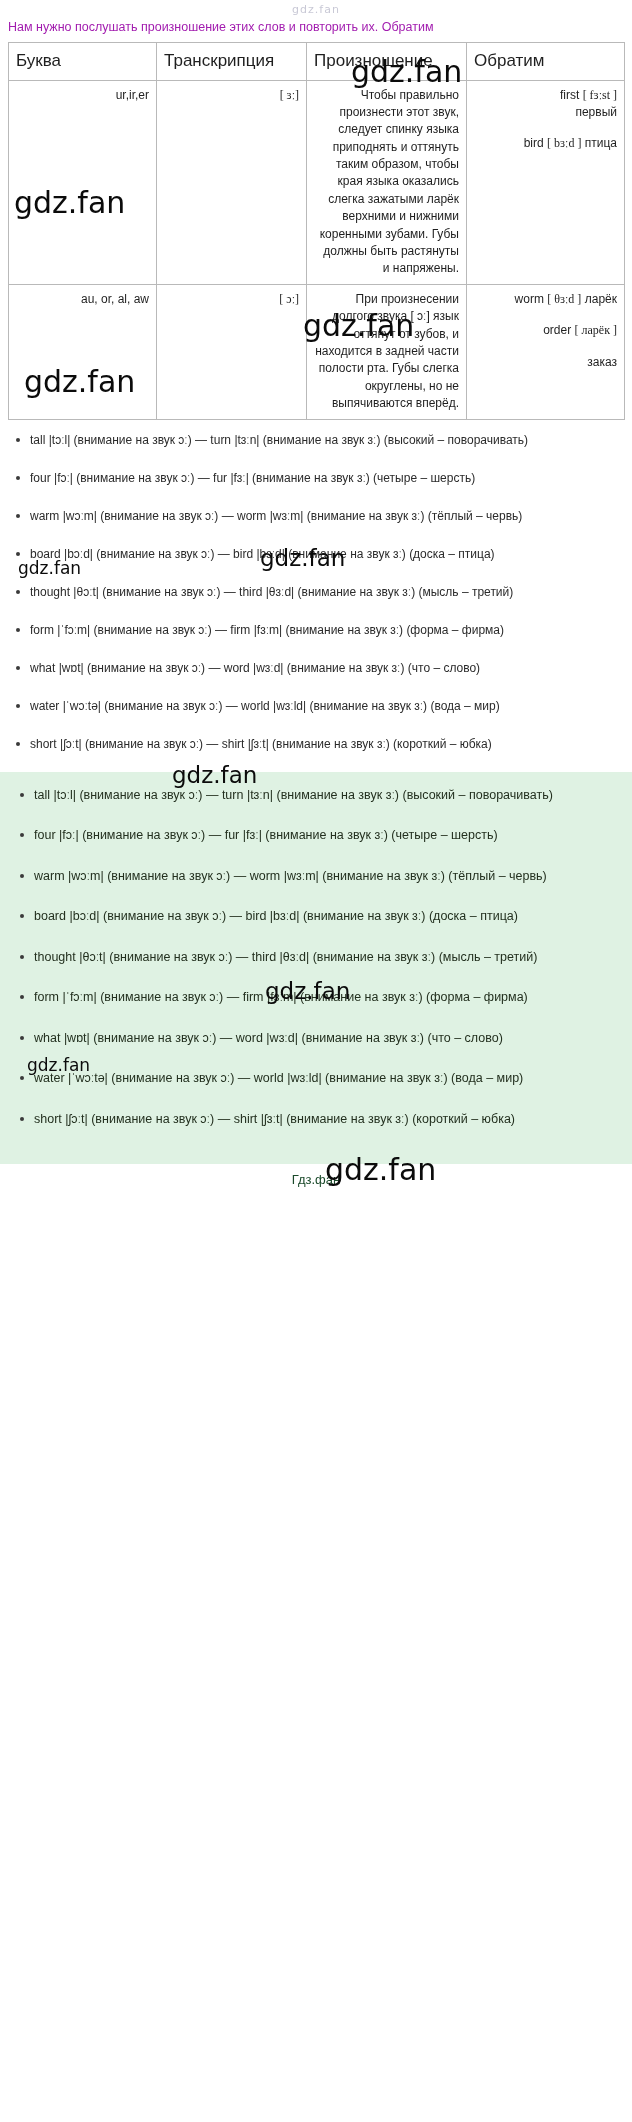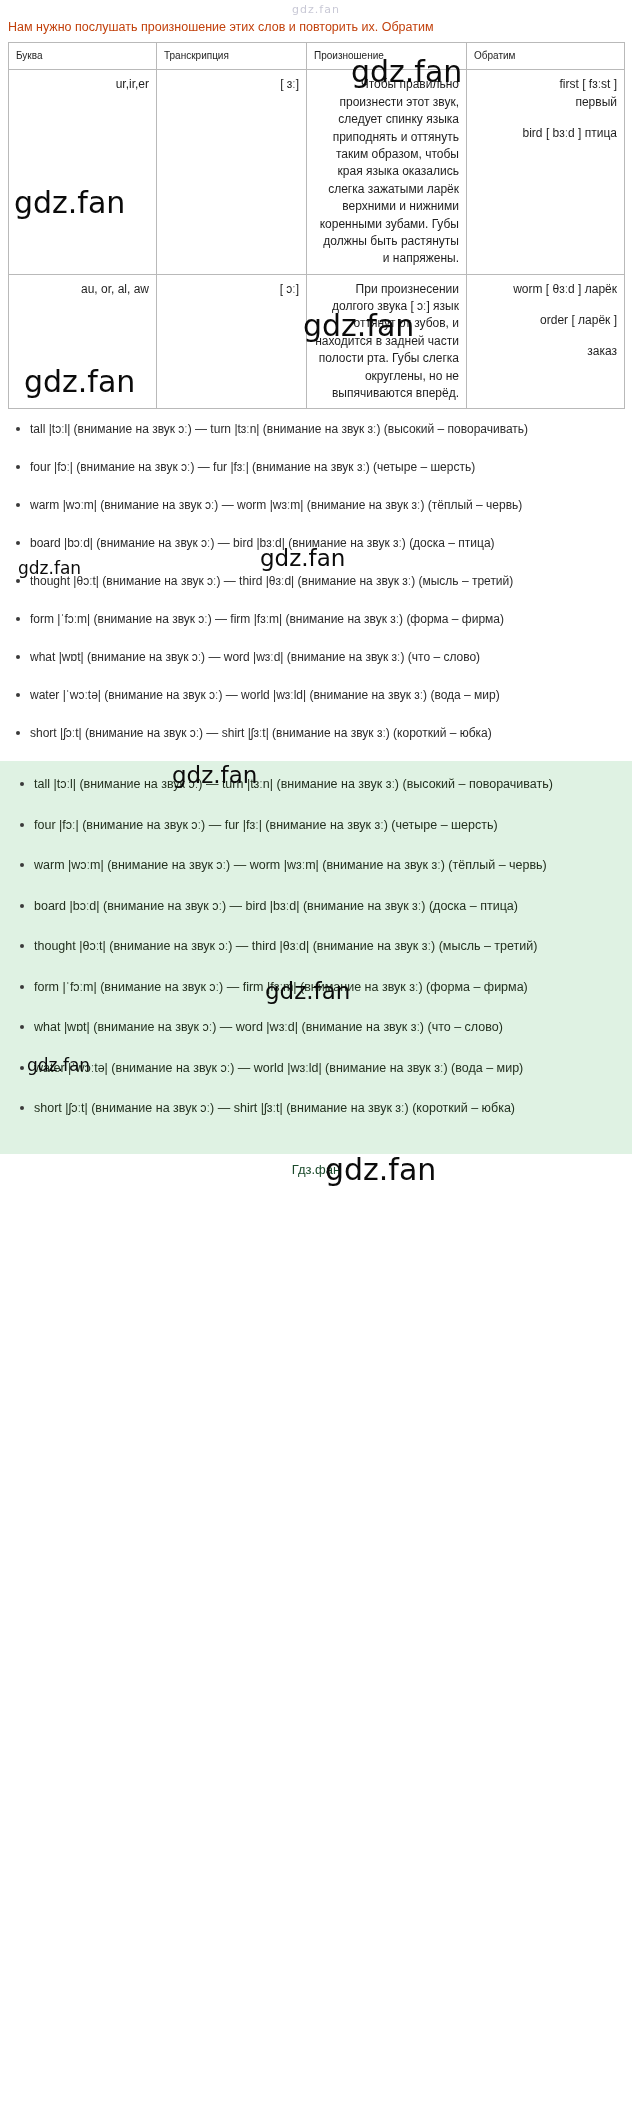--- a/index.html
+++ b/index.html
@@ -21,21 +21,21 @@
   .top-wm {
     text-align: center;
     color: #c9c9d6;
     font-size: 11px;
     letter-spacing: 1px;
     padding: 3px 0 1px 0;
     font-family: "DejaVu Sans", sans-serif;
   }
   .intro {
     font-size: 12.5px;
-    color: #c2410c;
+    color: #a21caf;
     padding: 2px 8px 6px 8px;
     line-height: 1.35;
   }
   table.phon {
     border-collapse: collapse;
     width: 616px;
     margin: 0 8px;
     table-layout: fixed;
   }
   table.phon th, table.phon td {
@@ -43,31 +43,31 @@
     vertical-align: top;
     padding: 6px 7px;
     font-size: 12px;
     line-height: 1.45;
     color: #1f1f1f;
     text-align: right;
   }
   table.phon th {
     font-weight: normal;
     text-align: left;
-    font-size: 10px;
+    font-size: 17px;
   }
   col.c1 { width: 148px; }
   col.c2 { width: 150px; }
   col.c3 { width: 160px; }
   col.c4 { width: 158px; }
   .ex-line {
     margin: 0 0 14px 0;
   }
   .ex-line:last-child { margin-bottom: 0; }
-  .ipa { font-family: Liberation Sans, sans-serif; }
+  .ipa { font-family: Liberation Serif, serif; }
   .bullets {
     margin: 10px 0 0 0;
     padding: 0 10px 0 0;
     list-style: none;
   }
   .bullets li {
     position: relative;
     padding-left: 30px;
     margin-bottom: 17px;
     font-size: 12px;

